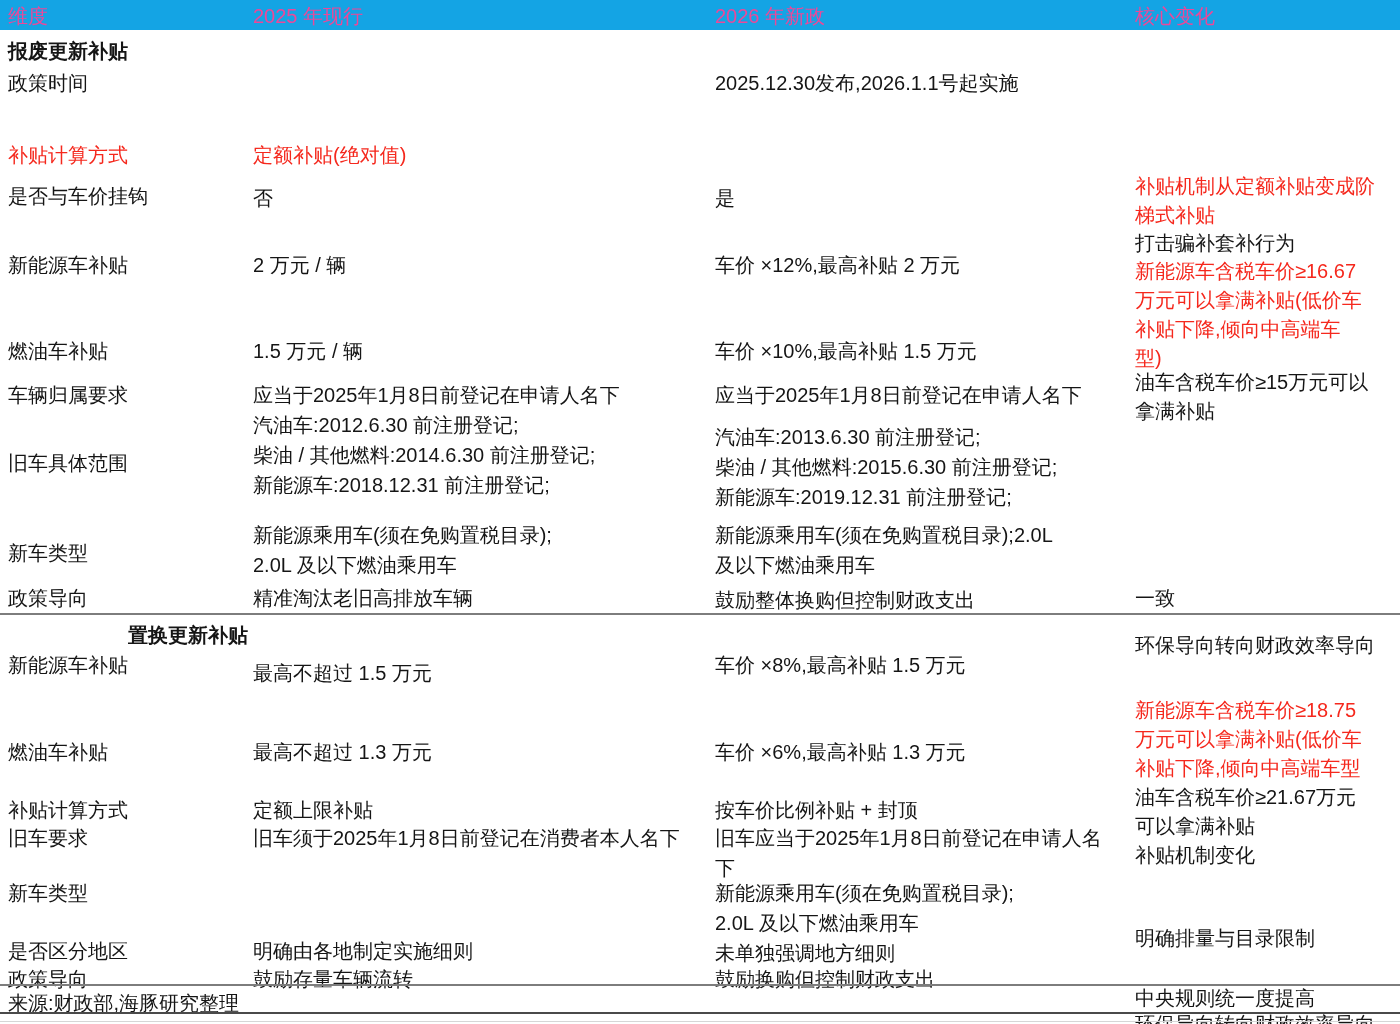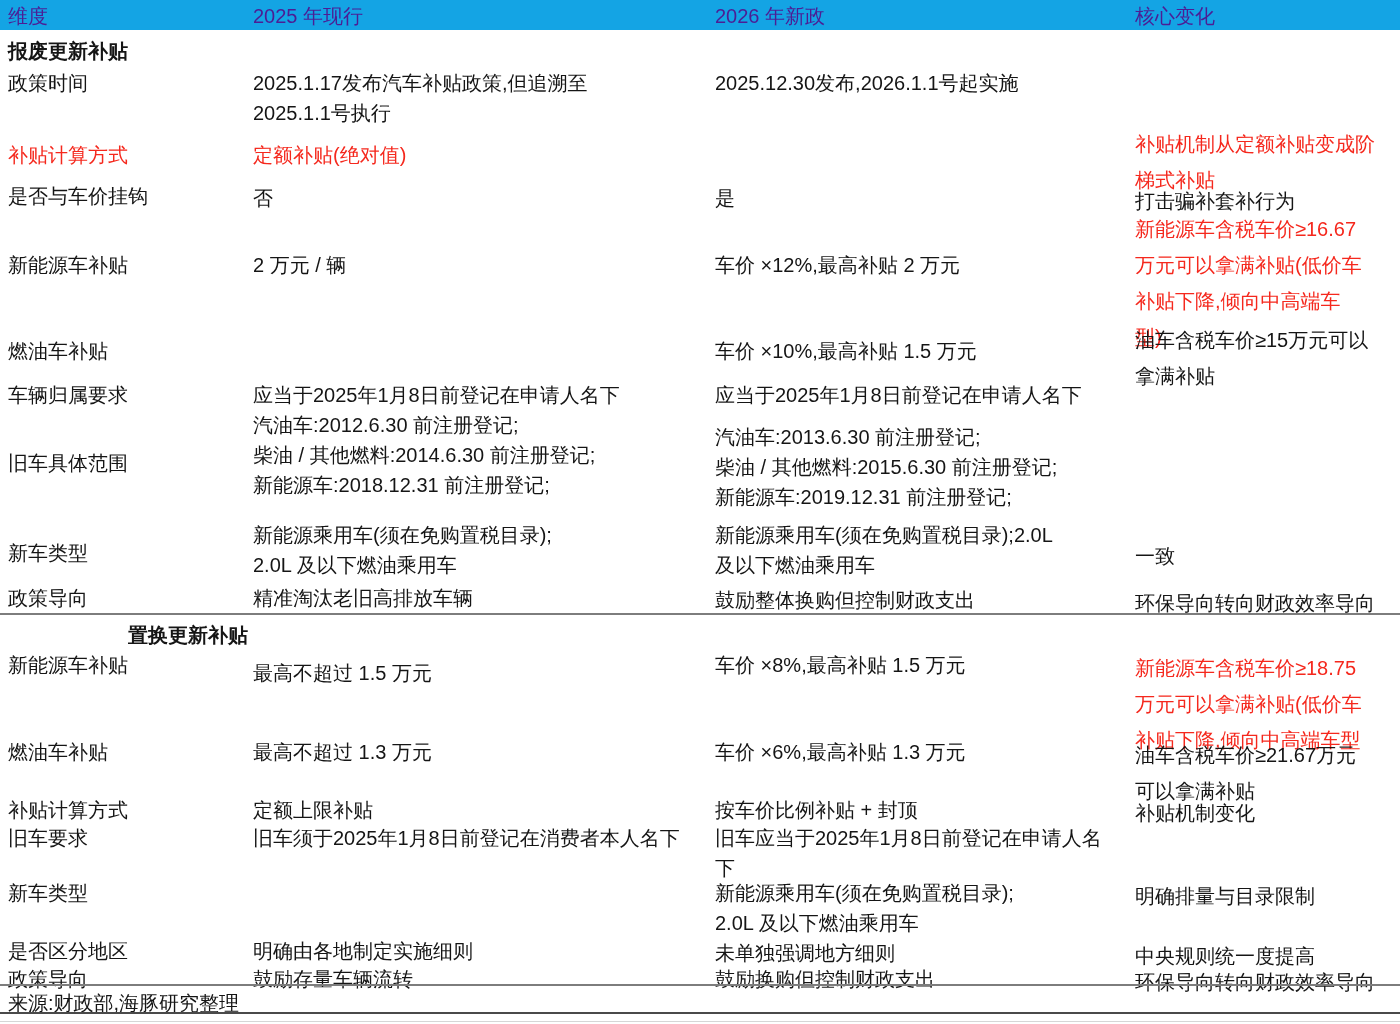--- a/index.html
+++ b/index.html
@@ -3,43 +3,41 @@
 <meta charset="utf-8">
 <style>
   html,body{margin:0;padding:0;background:#fff;}
   .page{position:relative;width:1400px;height:1024px;background:#ffffff;
         font-family:"Liberation Sans",sans-serif;font-size:20px;line-height:30px;
         color:#151515;font-weight:500;overflow:hidden;}
   .abs{position:absolute;white-space:pre-line;}
   .lbl{left:8px;width:240px;}
   .c2{left:253px;width:456px;}
   .c3{left:715px;width:416px;}
-  .c4{left:1135px;width:262px;line-height:36px;}
+  .c4{left:1135px;width:262px;line-height:29px;margin-top:46px;}
   .red{color:var(--accent-red,#f5281d);}
   .bold{font-weight:700;}
   .hbar{position:absolute;left:0;top:0;width:1400px;height:30px;background:var(--header-blue,#14a4e4);}
-  .hlbl{top:1px;height:30px;line-height:30px;color:#4c1d95;font-weight:500;white-space:nowrap;}
+  .hlbl{top:1px;height:30px;line-height:30px;color:#ec4899;font-weight:500;white-space:nowrap;}
   .rule{position:absolute;left:0;width:1400px;}
 </style>
 </head>
 <body>
 
 <div class="page">
 
   <div class="hbar"></div>
   <div class="abs hlbl" style="left:8px;">维度</div>
   <div class="abs hlbl" style="left:253px;">2025 年现行</div>
   <div class="abs hlbl" style="left:715px;">2026 年新政</div>
   <div class="abs hlbl" style="left:1135px;">核心变化</div>
 
   <div class="abs lbl bold" style="top:36px;">报废更新补贴</div>
 
   <div class="abs lbl" style="top:68px;">政策时间</div>
-  <div class="abs c2" style="top:68px;">2025.1.17发布汽车补贴政策,但追溯至
-2025.1.1号执行</div>
   <div class="abs c3" style="top:68px;">2025.12.30发布,2026.1.1号起实施</div>
 
   <div class="abs lbl red" style="top:140px;">补贴计算方式</div>
   <div class="abs c2 red" style="top:140px;">定额补贴(绝对值)</div>
   <div class="abs c4 red" style="top:126px;">补贴机制从定额补贴变成阶
 梯式补贴</div>
 
   <div class="abs lbl" style="top:183px;font-family:Liberation Mono, monospace;">是否与车价挂钩</div>
   <div class="abs c2" style="top:183px;">否</div>
   <div class="abs c3" style="top:183px;">是</div>
@@ -47,20 +45,21 @@
   <div class="abs c4 red" style="top:211px;">新能源车含税车价≥16.67
 万元可以拿满补贴(低价车
 补贴下降,倾向中高端车
 型)</div>
 
   <div class="abs lbl" style="top:250px;">新能源车补贴</div>
   <div class="abs c2" style="top:250px;">2 万元 / 辆</div>
   <div class="abs c3" style="top:250px;">车价 ×12%,最高补贴 2 万元</div>
 
   <div class="abs lbl" style="top:336px;">燃油车补贴</div>
+  <div class="abs c2" style="top:336px;">1.5 万元 / 辆</div>
   <div class="abs c3" style="top:336px;">车价 ×10%,最高补贴 1.5 万元</div>
   <div class="abs c4" style="top:322px;">油车含税车价≥15万元可以
 拿满补贴</div>
 
   <div class="abs lbl" style="top:380px;">车辆归属要求</div>
   <div class="abs c2" style="top:380px;">应当于2025年1月8日前登记在申请人名下</div>
   <div class="abs c3" style="top:380px;">应当于2025年1月8日前登记在申请人名下</div>
 
   <div class="abs lbl" style="top:448px;">旧车具体范围</div>
   <div class="abs c2" style="top:410px;">汽油车:2012.6.30 前注册登记;

